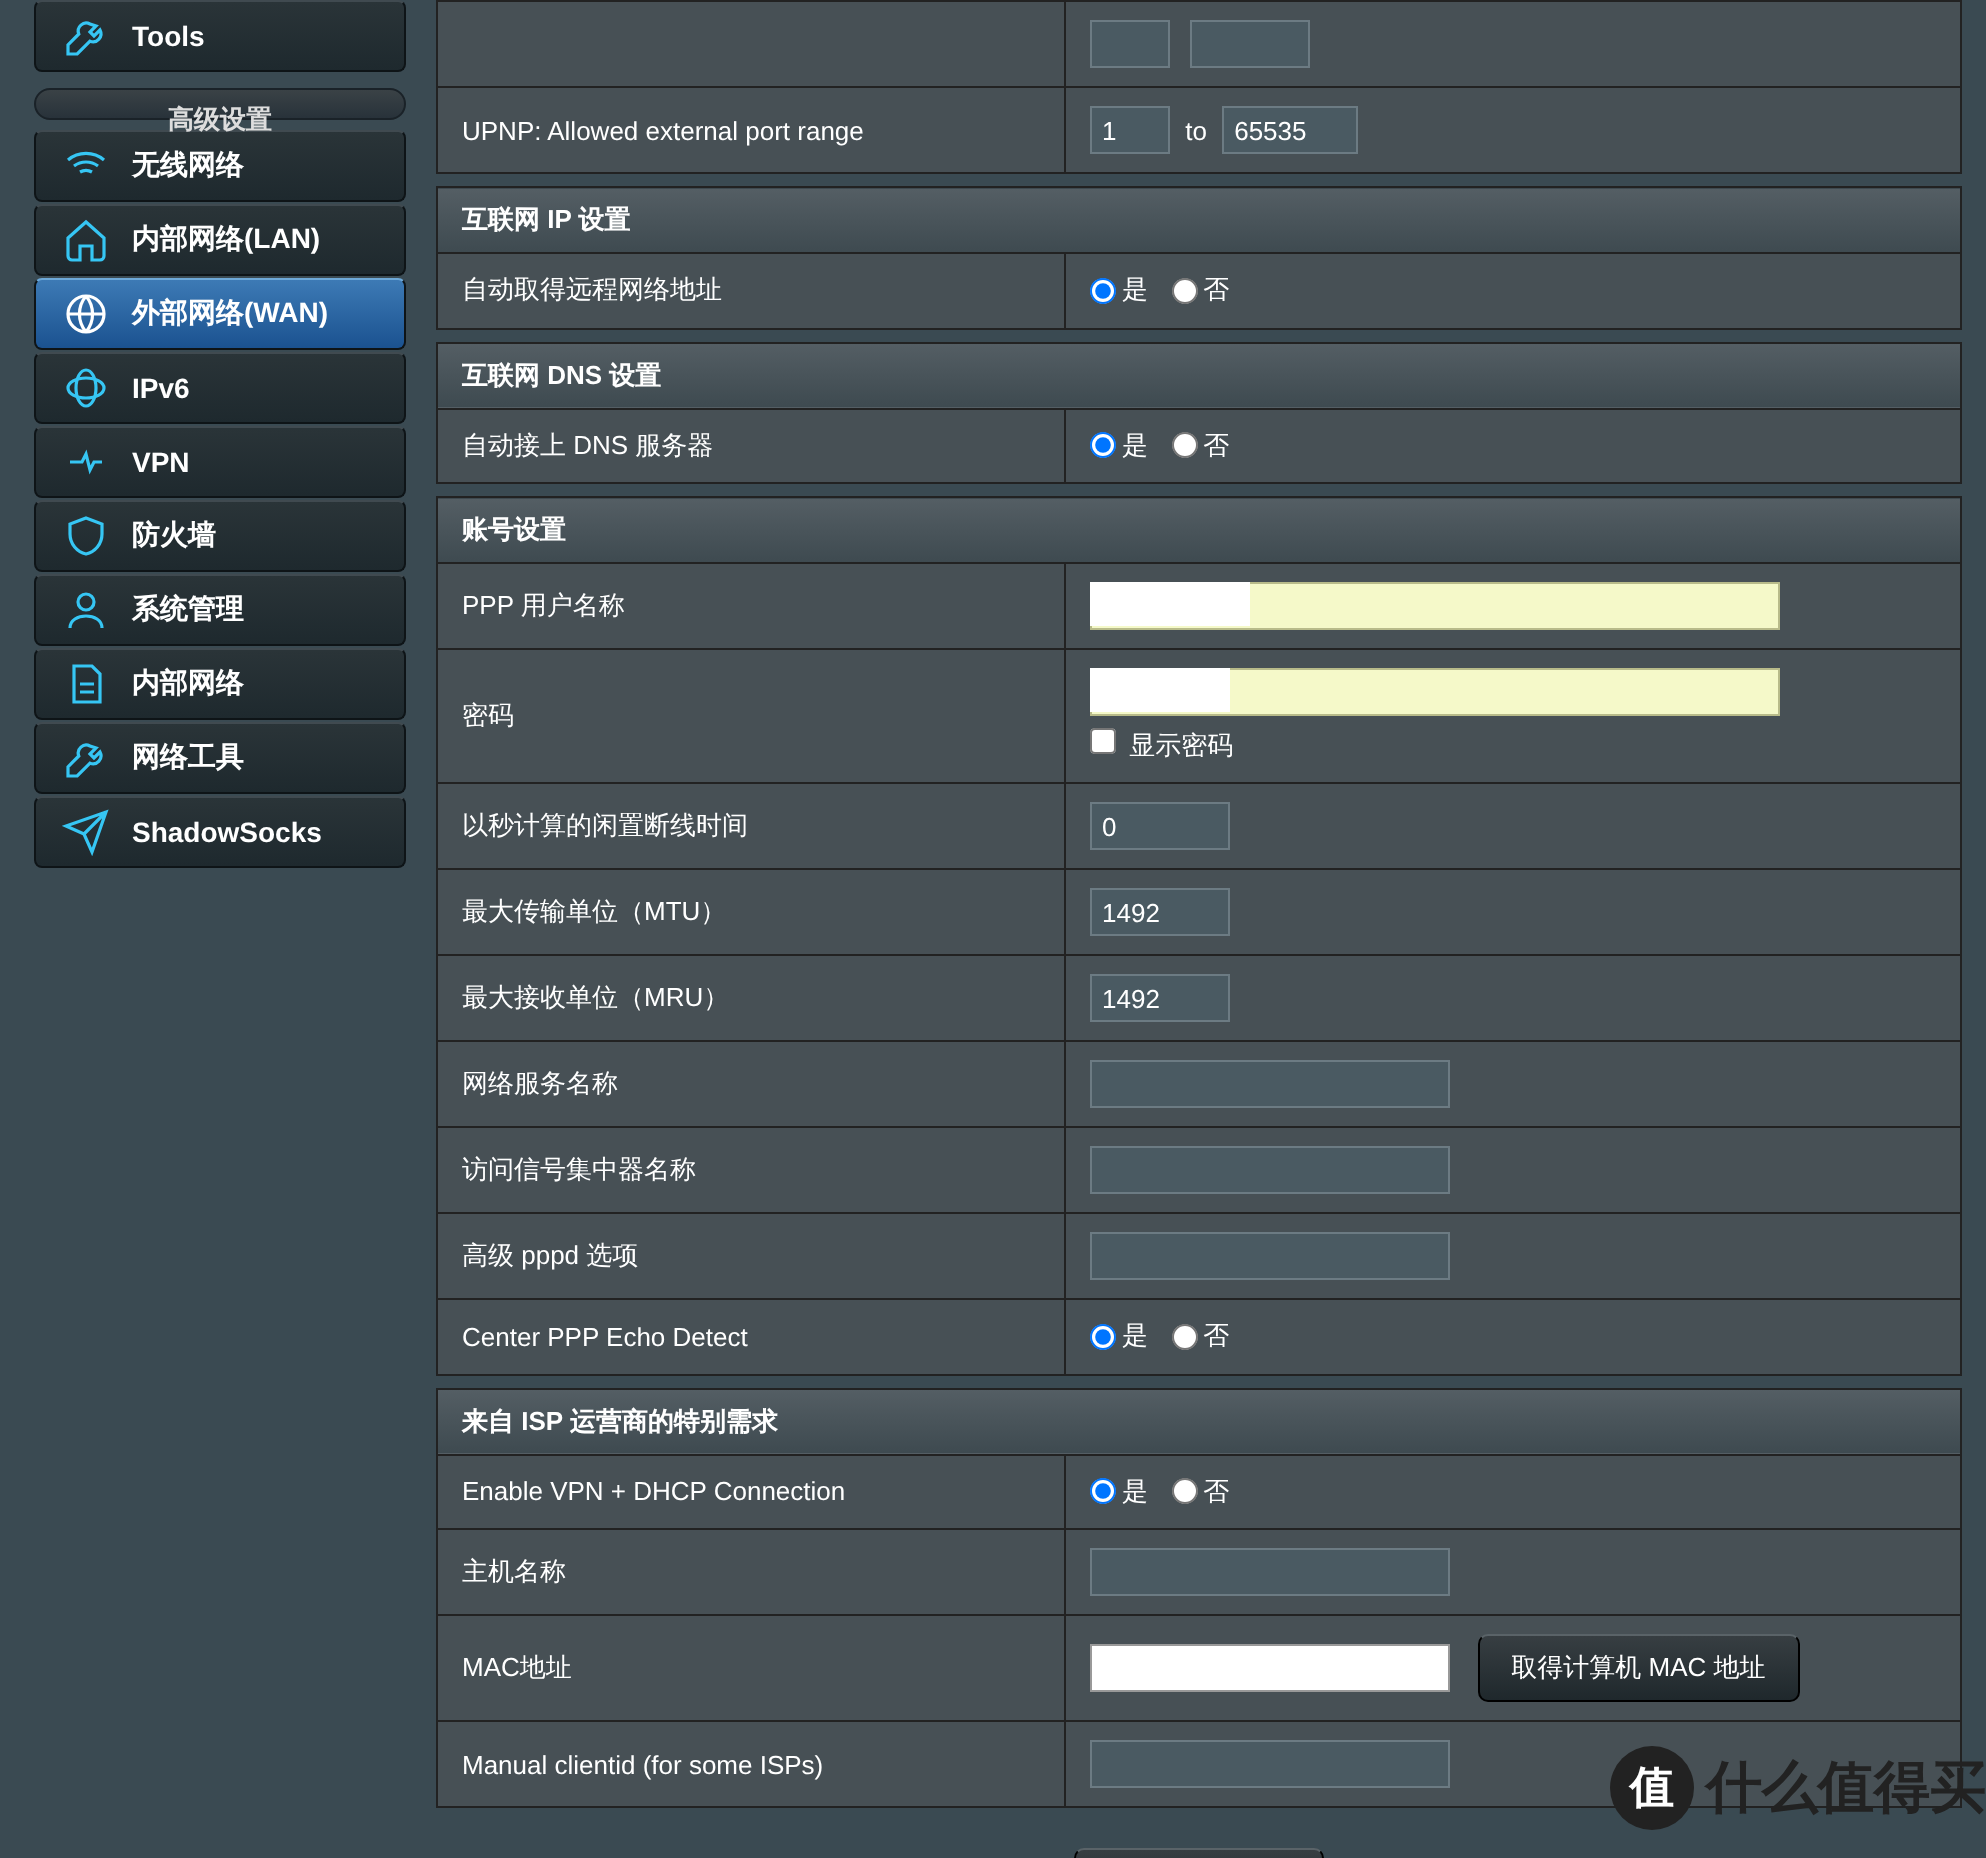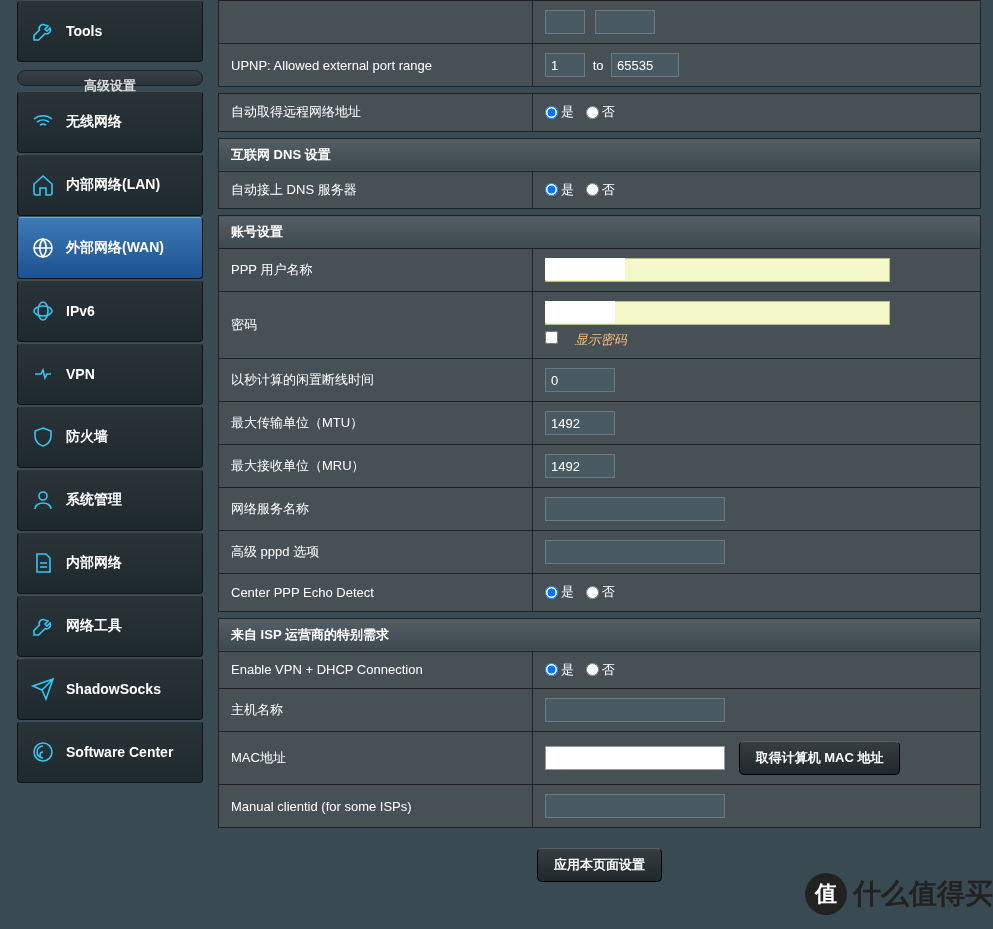--- a/index.html
+++ b/index.html
@@ -9,21 +9,21 @@
   font-size: 13px;
   color: #fff;
   width: 993px;
   height: 929px;
   overflow: hidden;
   position: relative;
 }
 .main-wrap { display: flex; padding: 0 0 0 17px; }
 .sidebar { width: 186px; flex-shrink: 0; }
 .side-item {
-  height: 62px;
+  height: 36px;
   display: flex;
   align-items: center;
   padding-left: 10px;
   background: linear-gradient(to bottom, #2a3438 0%, #1e292e 100%);
   border: 1px solid #0e1417;
   border-top: 1px solid #404a50;
   font-weight: bold;
   font-size: 14px;
   color: #fff;
   cursor: pointer;
@@ -96,21 +96,21 @@
 }
 input.highlight { background: #f5f9c9 !important; color: #333; border: 1px solid #b8bb8a; }
 .radio-wrap { display: inline-flex; align-items: center; margin-right: 8px; }
 .radio-wrap input { margin-right: 3px; }
 .btn {
   background: linear-gradient(to bottom, #373e42, #1f282c);
   border: 1px solid #000;
   border-top-color: #5a6368;
   color: #fff;
   padding: 7px 16px;
-  font-weight: bold;
+  font-weight: normal;
   border-radius: 5px;
   cursor: pointer;
   font-size: 13px;
 }
 .apply-wrap { text-align: center; padding: 14px 0; }
 .watermark {
   position: absolute;
   right: 0px; bottom: 14px;
   display: flex; align-items: center;
   font-size: 28px; font-weight: bold;
@@ -121,21 +121,21 @@
 .watermark .wm-badge {
   width: 42px; height: 42px;
   border-radius: 50%;
   background: #222;
   color: #fff;
   display: inline-flex;
   align-items: center; justify-content: center;
   font-size: 22px;
   margin-right: 6px;
 }
-.chk-wrap label { margin-left: 13px; color:#fdba74; font-size:13px;font-style:italic;}
+.chk-wrap label { margin-left: 3px; color:#ffffff; font-size:13px;}
 </style>
 </head>
 <body>
 
 <div class="main-wrap">
   <div class="sidebar">
     <div class="side-item">
       <span class="side-icon">
         <svg viewBox="0 0 24 24" width="24" height="24">
             <path d="M14 6a4 4 0 0 0-5.6 5L3 16.4V21h4.6L14 14.6a4 4 0 0 0 5-5.6L16 12l-2-2 3-3z"></path>
@@ -222,29 +222,20 @@
         </span>
       <span>网络工具</span>
     </div>
     <div class="side-item">
       <span class="side-icon">
           <svg viewBox="0 0 24 24" width="24" height="24">
             <path d="M22 2L11 13M22 2L15 22l-4-9-9-4z"></path>
           </svg>
         </span>
       <span>ShadowSocks</span>
-    </div>
-    <div class="side-item">
-      <span class="side-icon">
-          <svg viewBox="0 0 24 24" width="24" height="24">
-            <circle cx="12" cy="12" r="9"></circle>
-            <path d="M12 6a6 6 0 0 0 0 12 3 3 0 0 1 0-6"></path>
-          </svg>
-        </span>
-      <span>Software Center</span>
     </div>
   </div>
 
   <div class="content-area">
 
     <table class="cfg-table">
       <tbody>
           <tr>
         <td class="label-cell" style="border-top:none"></td>
         <td class="value-cell" style="border-top:none">
@@ -258,20 +249,23 @@
           <input type="text" style="width: 40px;" value="1">
           <span style="margin:0 4px">to</span>
           <input type="text" style="width: 68px;" value="65535">
         </td>
       </tr>
     </tbody>
       </table>
 
     <table class="cfg-table">
       <tbody>
+          <tr>
+            <th colspan="2">互联网 IP 设置</th>
+          </tr>
       <tr>
         <td class="label-cell">自动取得远程网络地址</td>
         <td class="value-cell">
           <span class="radio-wrap">
                 <input type="radio" name="r1" checked="" style="">
                 <span>是</span>
               </span>
           <span class="radio-wrap">
                 <input type="radio" name="r1" style="">
                 <span>否</span>
@@ -336,20 +330,24 @@
       </tr>
       <tr>
         <td class="label-cell">最大接收单位（MRU）</td>
         <td class="value-cell"><input type="text" style="width: 70px;" value="1492"></td>
       </tr>
       <tr>
         <td class="label-cell">网络服务名称</td>
         <td class="value-cell"><input type="text" style="width: 180px;" value=""></td>
       </tr>
       <tr>
+        <td class="label-cell">访问信号集中器名称</td>
+        <td class="value-cell"><input type="text" style="width: 180px;" value=""></td>
+      </tr>
+      <tr>
         <td class="label-cell">高级 pppd 选项</td>
         <td class="value-cell"><input type="text" style="width: 180px;" value=""></td>
       </tr>
       <tr>
         <td class="label-cell">Center PPP Echo Detect</td>
         <td class="value-cell">
           <span class="radio-wrap">
                 <input type="radio" name="r3" checked="" style="">
                 <span>是</span>
               </span>

